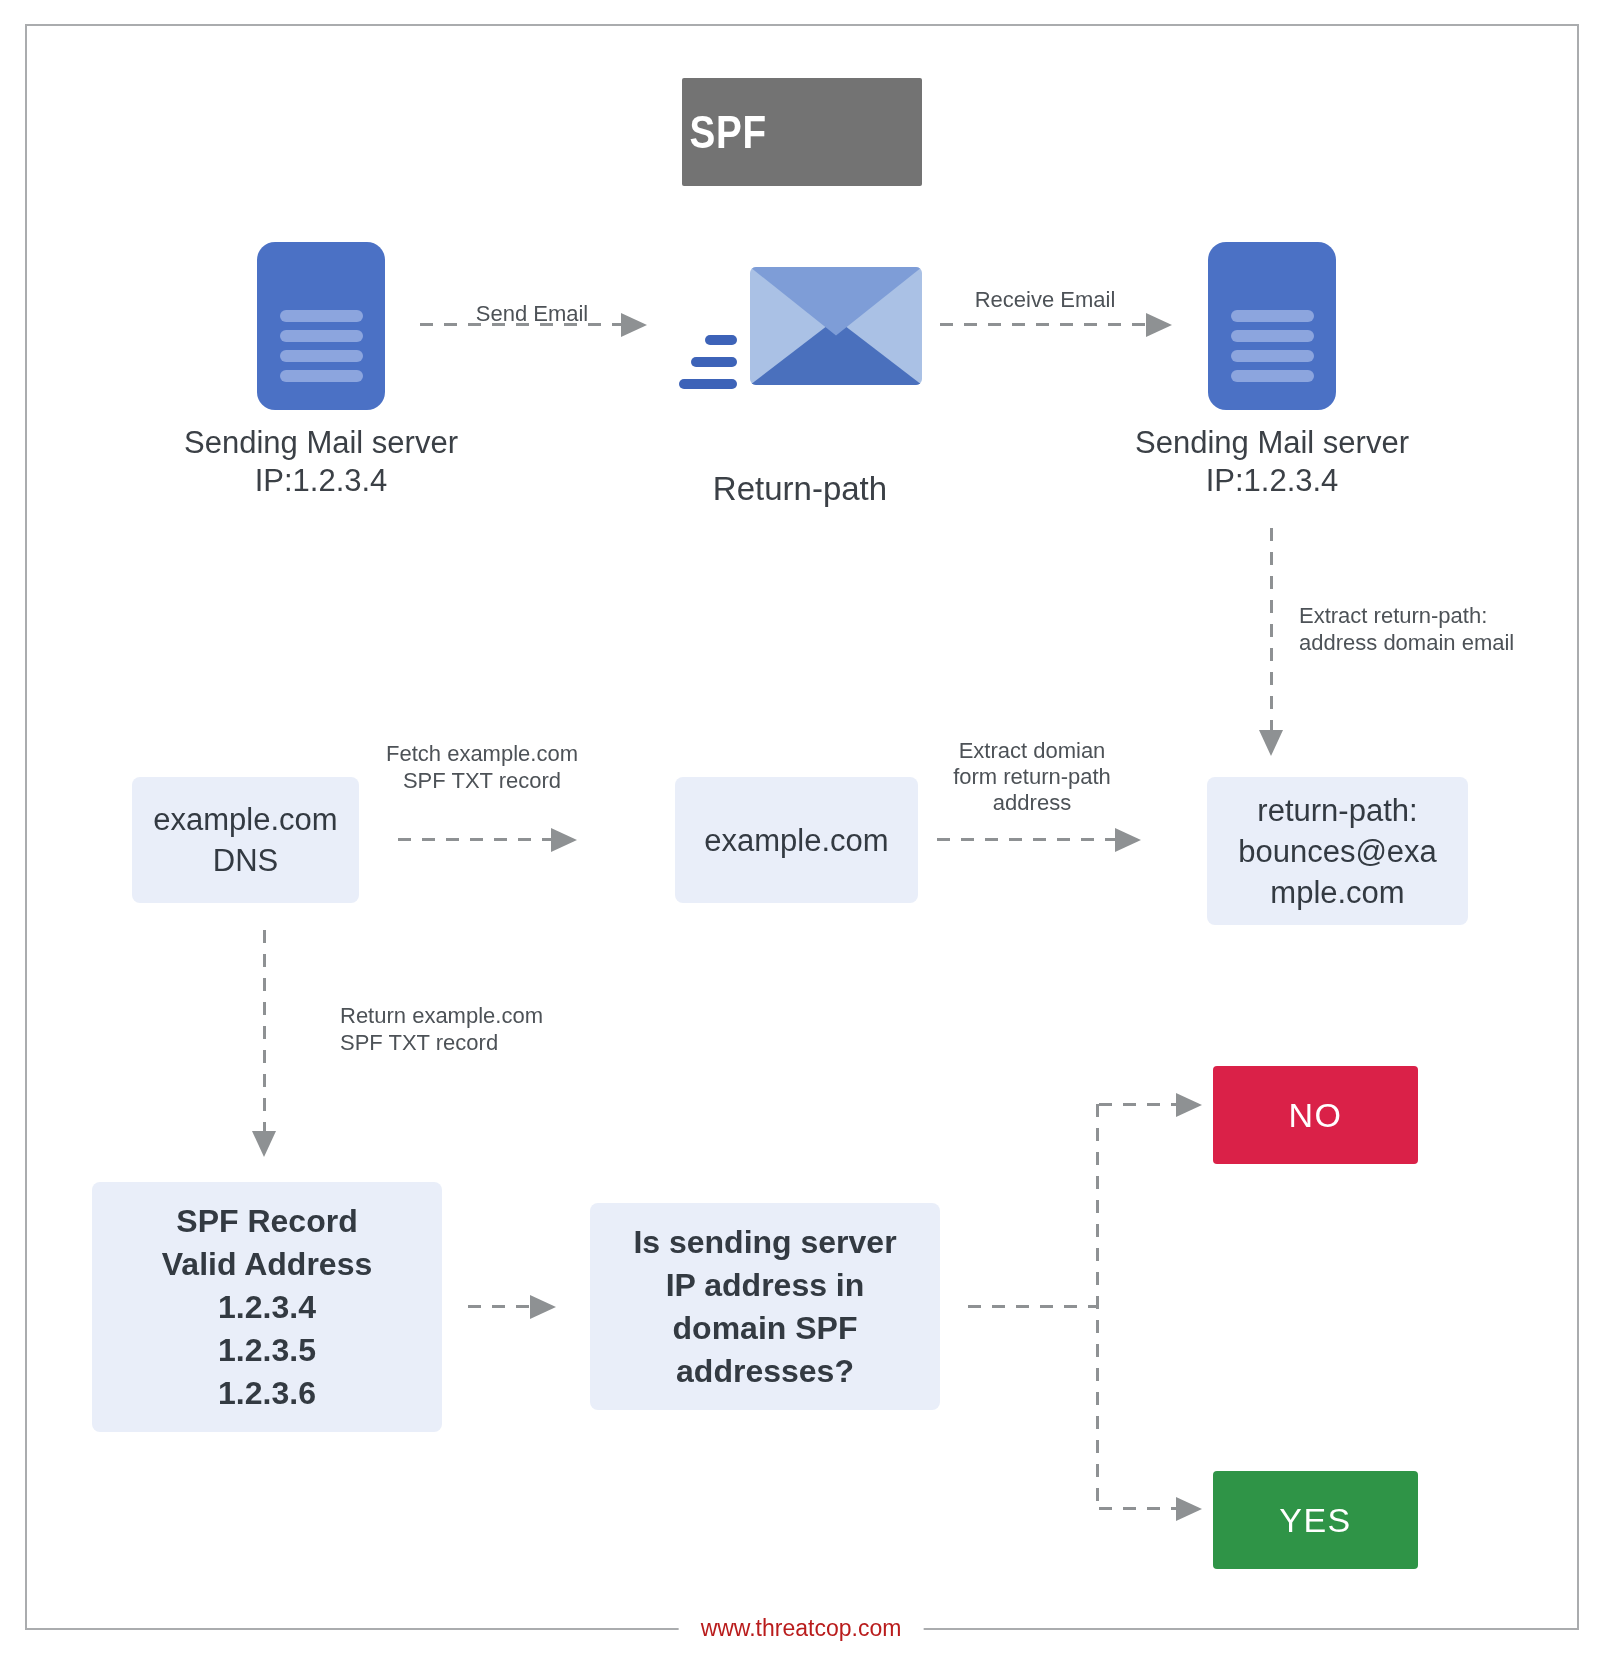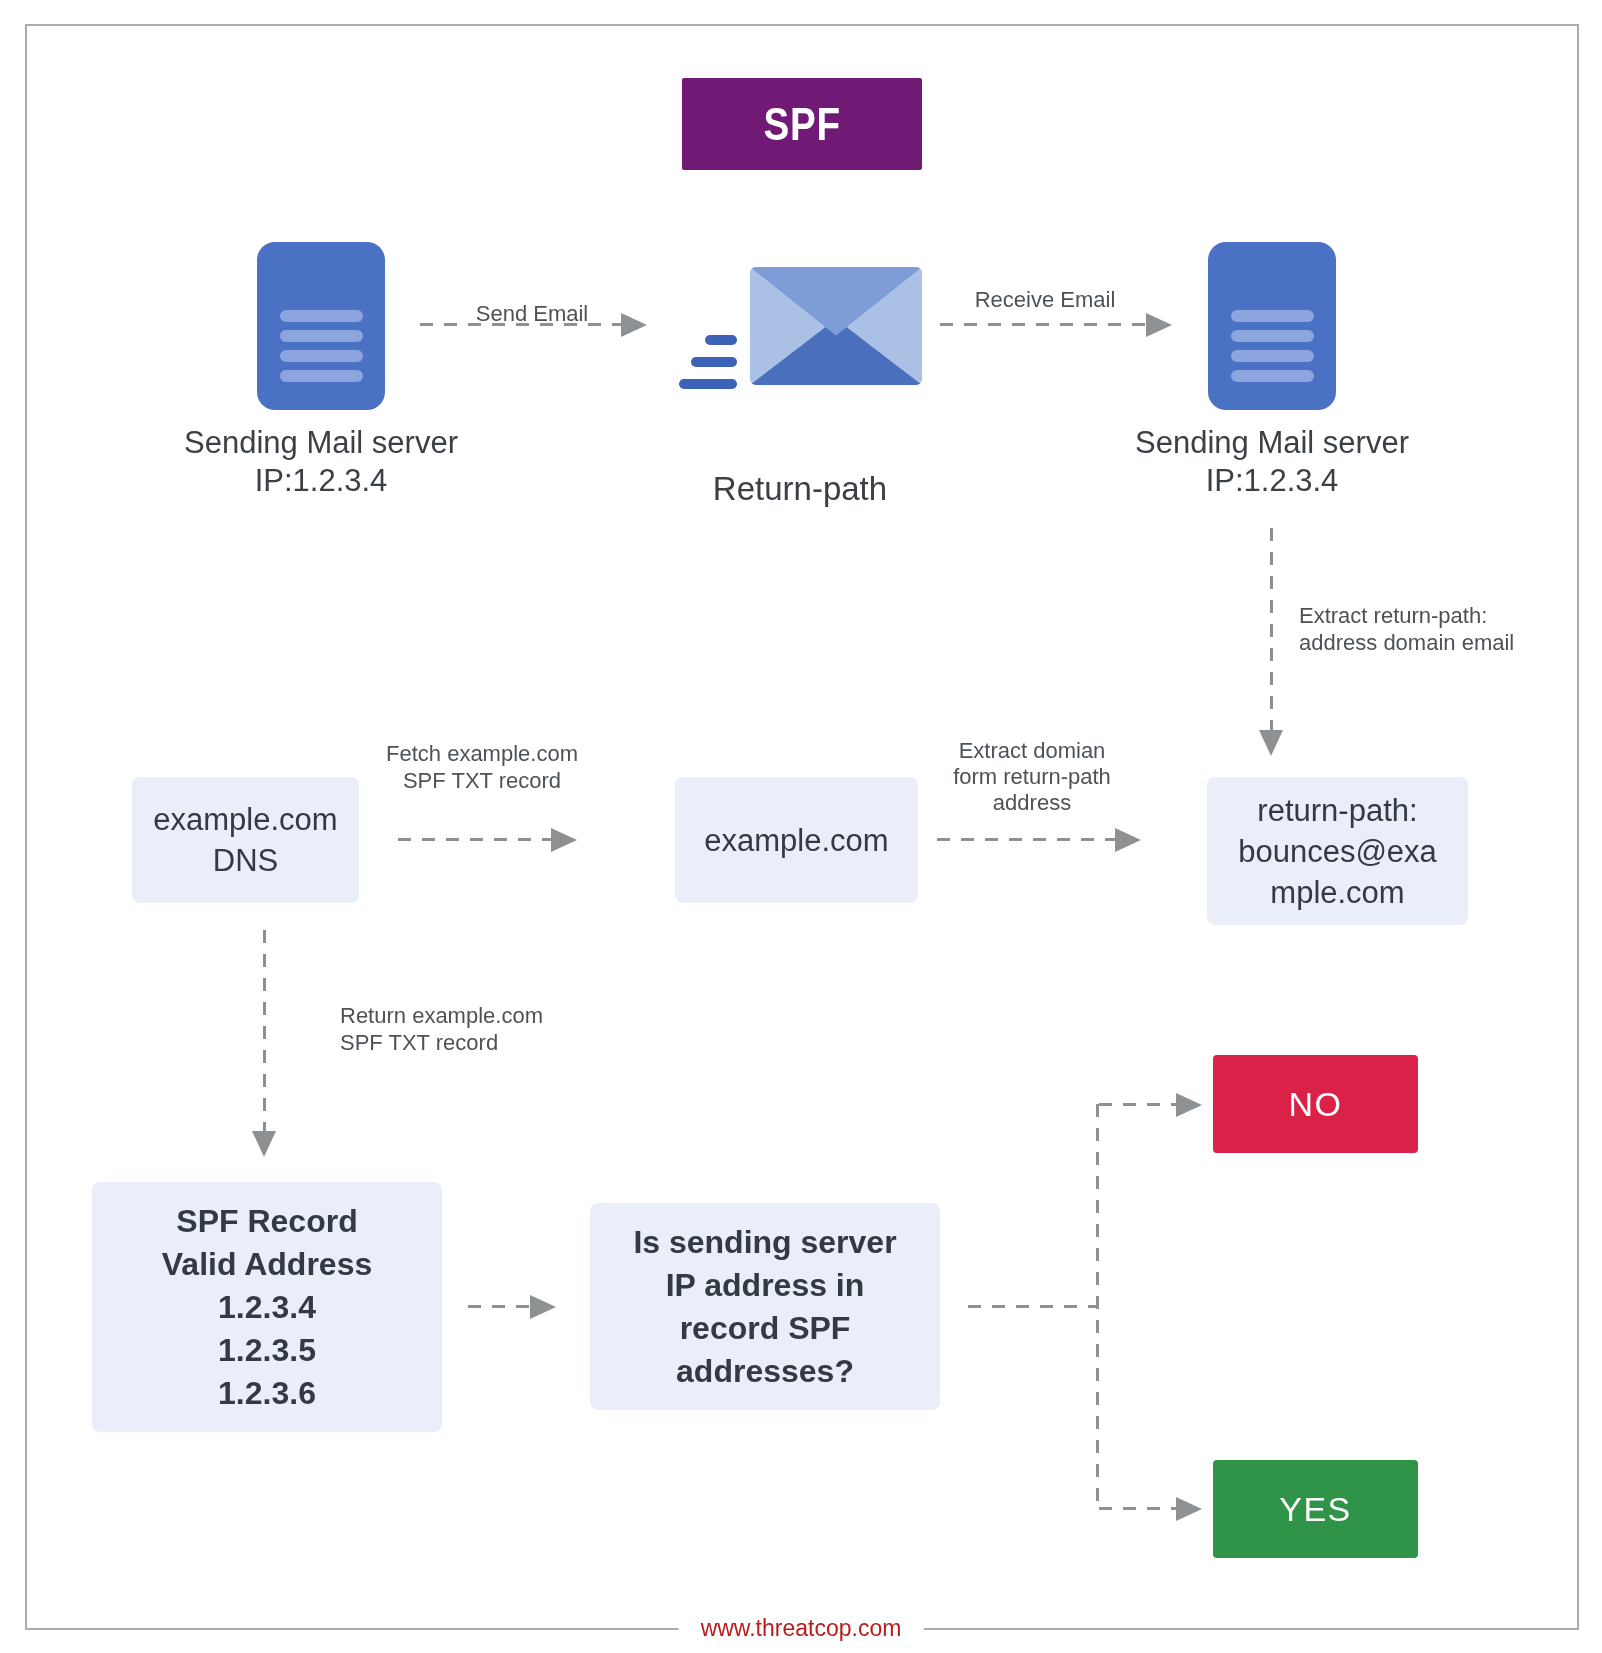--- a/index.html
+++ b/index.html
@@ -1,22 +1,22 @@
 <!DOCTYPE html>
 <html><head>
 <meta charset="utf-8">
 <style>
   html,body{margin:0;padding:0;background:#ffffff;}
   .page{position:relative;width:1602px;height:1653px;background:#ffffff;overflow:hidden;
         font-family:"Liberation Sans",sans-serif;color:#3b4046;}
   .frame{position:absolute;left:25px;top:24px;width:1550px;height:1602px;
          border:2px solid #aaacae;}
   
-  .title-box{position:absolute;left:682px;top:78px;width:240px;height:92px;background:#701a75;
-             display:flex;align-items:center;justify-content:center;border-radius:2px;}
+  .title-box{position:absolute;left:682px;top:78px;width:240px;height:108px;background:#737373;
+             display:flex;align-items:center;justify-content:flex-start;border-radius:2px;}
   .title-box span{color:#ffffff;font-weight:bold;font-size:46px;letter-spacing:1px;transform:scaleX(.84);}
   
   .server-icon{position:absolute;width:128px;height:168px;background:#4b71c5;border-radius:18px;}
   .server-icon .bar{position:absolute;left:23px;width:83px;height:12px;border-radius:6px;background:#8ca5de;}
   
   .envelope{position:absolute;left:750px;top:267px;width:172px;height:118px;border-radius:6px;
             background:#aac1e5;overflow:hidden;}
   .env-bottom{position:absolute;left:0;top:0;width:100%;height:100%;background:#4a70bd;
               clip-path:polygon(50% 44%,100% 100%,0 100%);}
   .env-flap{position:absolute;left:0;top:0;width:100%;height:100%;background:#7e9dd7;
@@ -40,21 +40,21 @@
   .center{text-align:center;}
   
   .lbox{position:absolute;background:#e9eef9;border-radius:8px;display:flex;flex-direction:column;
         align-items:center;justify-content:center;color:#333a42;}
   .lbox .ln{display:block;text-align:center;}
   .f31{font-size:31px;line-height:41px;font-weight:500;}
   .f32{font-size:32px;line-height:43px;font-weight:600;}
   
   .result{position:absolute;width:205px;height:98px;border-radius:4px;display:flex;
           align-items:center;justify-content:center;color:#ffffff;font-size:34px;
-          font-weight:500;letter-spacing:1.5px;}
+          font-weight:500;letter-spacing:1.5px;margin-top:11px;}
   .no{background:#da2148;}
   .yes{background:#2f9447;}
   
   .footer{position:absolute;left:801px;top:1612px;transform:translateX(-50%);background:#ffffff;
           padding:0 22px;height:32px;line-height:32px;font-size:23px;color:#b91c1c;white-space:nowrap;}
 </style>
 </head>
 <body>
 
 <div class="page">
@@ -158,21 +158,21 @@
     <span class="ln">1.2.3.5</span>
     <span class="ln">1.2.3.6</span>
   </div>
 
   <div class="dash-h" style="left:468px;top:1305px;width:62px;"></div>
   <div class="ah-r" style="left:530px;top:1295px;"></div>
 
   <div class="lbox f32" style="left:590px;top:1203px;width:350px;height:207px;">
     <span class="ln">Is sending server</span>
     <span class="ln">IP address in</span>
-    <span class="ln">record SPF</span>
+    <span class="ln">domain SPF</span>
     <span class="ln">addresses?</span>
   </div>
 
   <div class="dash-h" style="left:968px;top:1305px;width:130px;"></div>
   <div class="dash-v" style="left:1096px;top:1104px;height:405px;"></div>
   <div class="dash-h" style="left:1099px;top:1103px;width:77px;"></div>
   <div class="ah-r" style="left:1176px;top:1093px;"></div>
   <div class="dash-h" style="left:1099px;top:1507px;width:77px;"></div>
   <div class="ah-r" style="left:1176px;top:1497px;"></div>
 

